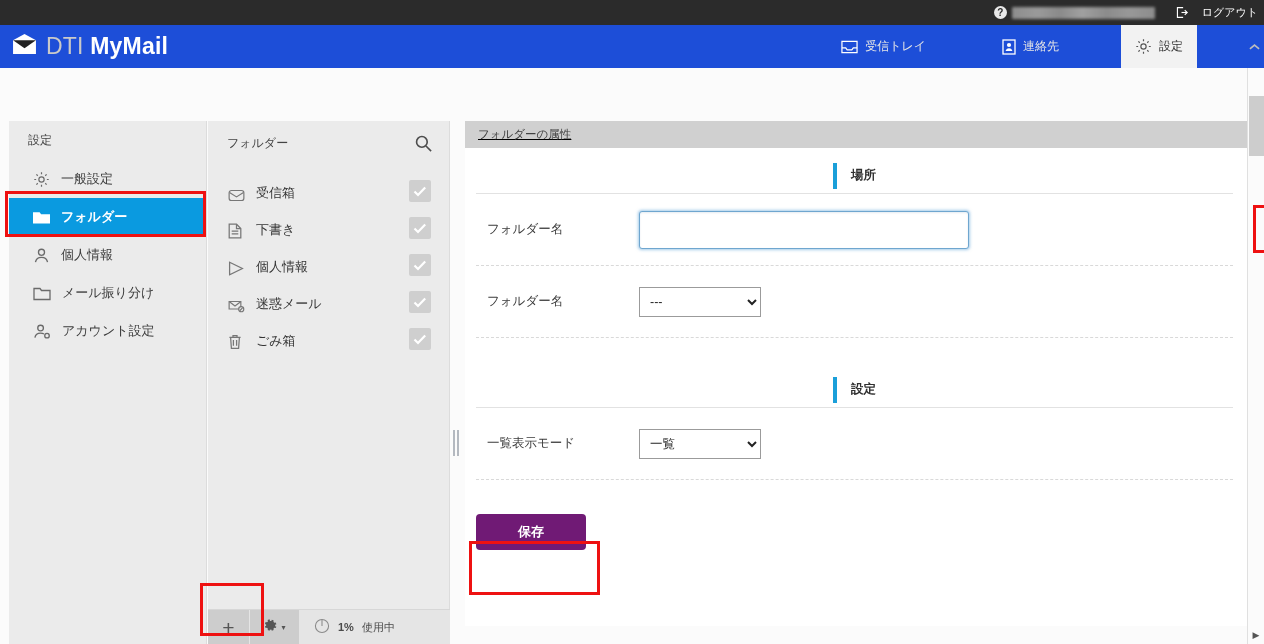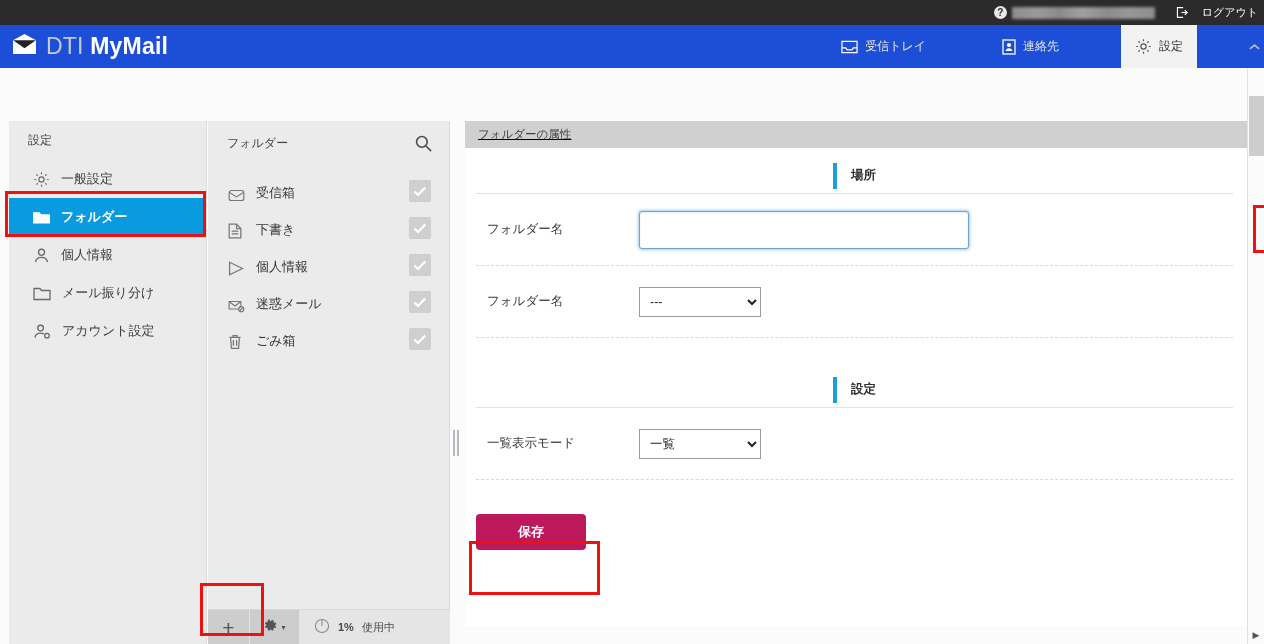--- a/index.html
+++ b/index.html
@@ -321,21 +321,21 @@
     outline: none;
   }
   .sel.parent { width: 122px; }
   .sel.listmode { width: 122px; }
   .save-wrap {
     margin: 18px 14px 0 11px;
     padding-top: 16px;
   }
   .save-btn {
     width: 110px; height: 36px;
-    background: #be185d;
+    background: #701a75;
     color: #ffffff;
     font-size: 13px;
     font-weight: bold;
     border: none;
     border-radius: 4px;
     cursor: pointer;
     font-family: "Liberation Sans", sans-serif;
   }
 
   

